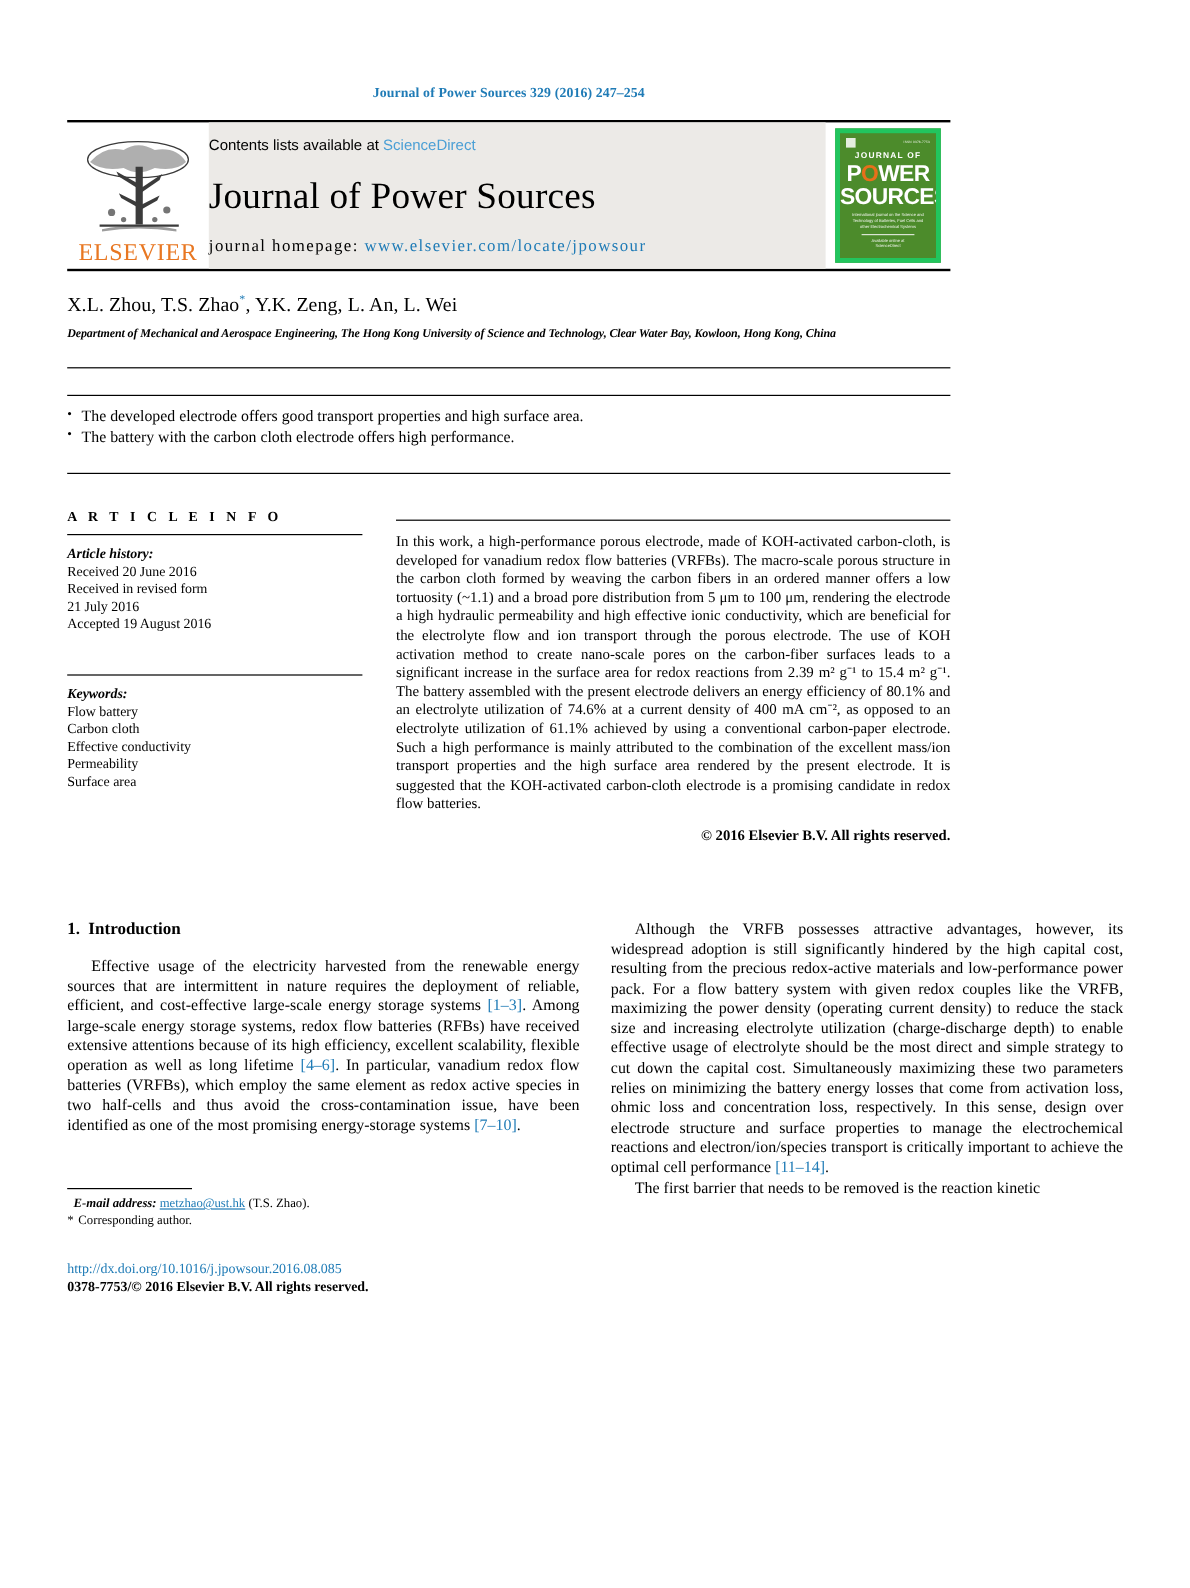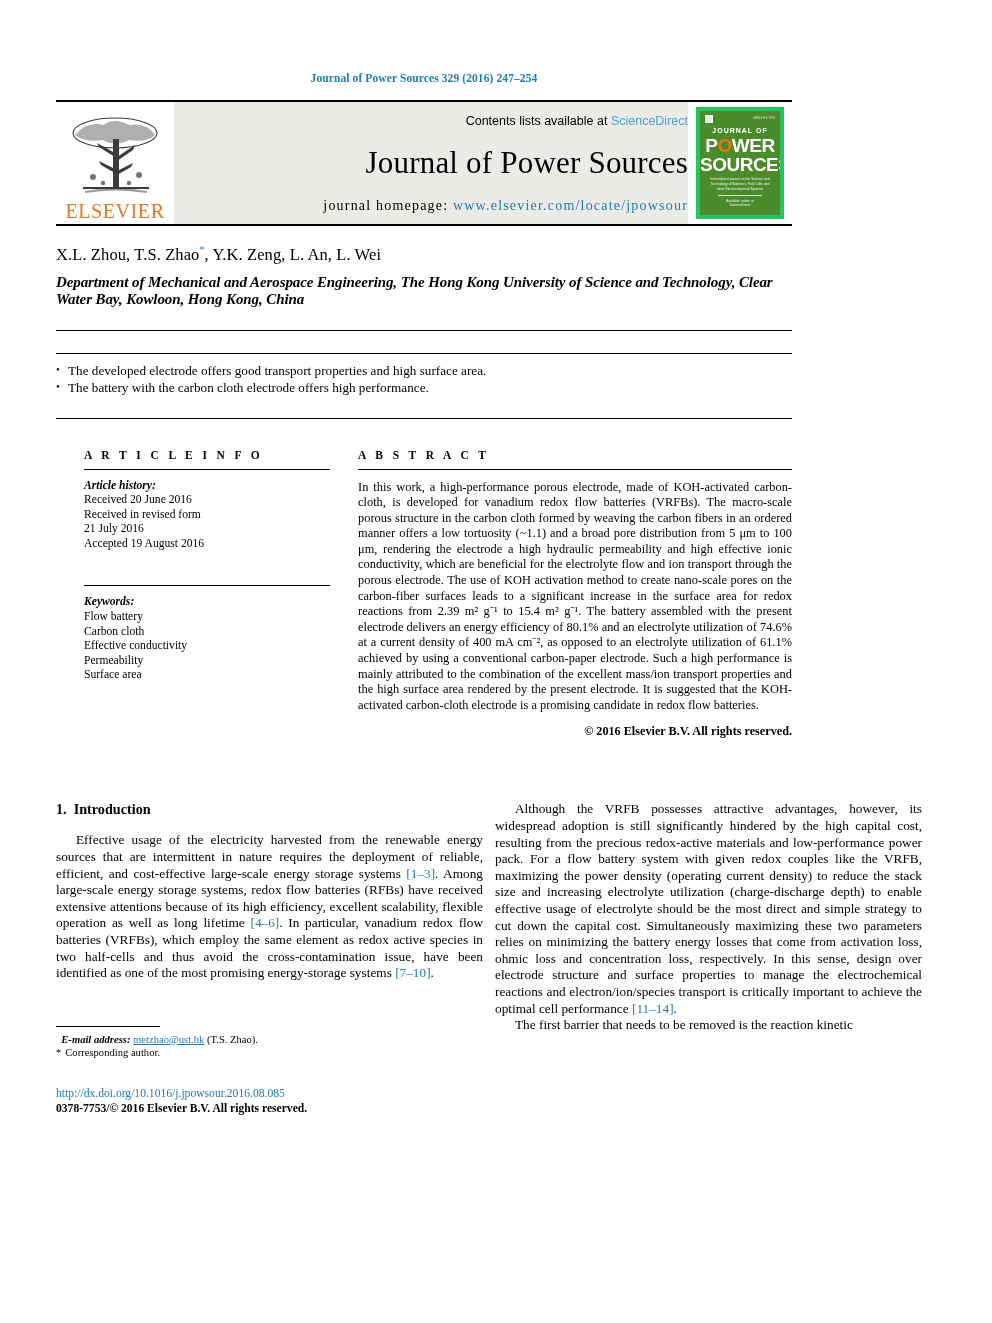--- a/index.html
+++ b/index.html
@@ -63,21 +63,21 @@
     font-size: 20px;
     letter-spacing: .6px;
     line-height: 1;
     padding-bottom: 1px;
   }
   .center-cell {
     flex: 1 1 auto;
     background: #eceae7;
     display: flex;
     flex-direction: column;
-    align-items: flex-end;
+    align-items: flex-start;
     justify-content: space-between;
     padding: 12px 0 10px 0;
     box-sizing: border-box;
   }
   .contents-line {
     font-family: "Liberation Sans", sans-serif;
     font-size: 12.5px;
     color: #000;
   }
   .contents-line .sd {
@@ -258,21 +258,21 @@
     font-size: 16.5px;
     letter-spacing: .1px;
   }
   .authors sup {
     font-size: 10px;
     color: #1f7bb6;
     vertical-align: super;
   }
   .affiliation {
     margin: 9px 56px 0 56px;
-    font-size: 15px;
+    font-size: 10px;
     font-style: italic;
     font-weight: bold;
     letter-spacing: -.1px;
   }
 
   
   .section-divider {
     margin: 22px 56px 0 56px;
     border-top: 1px solid #000;
   }
@@ -303,21 +303,21 @@
   .hl-list li:before {
     content: "\2022";
     position: absolute;
     left: 0;
     top: -1px;
     font-size: 11px;
   }
 
   
   .info-abstract {
-    margin: 30px 56px 0 84px;
+    margin: 30px 56px 0 56px;
     display: flex;
     gap: 28px;
   }
   .col-info {
     width: 246px;
     flex: 0 0 246px;
   }
   .col-abstract {
     flex: 1 1 auto;
   }
@@ -343,21 +343,21 @@
     margin-top: 11px;
     text-align: right;
     font-size: 12.2px;
     font-weight: bold;
   }
 
   
   .body-cols {
     margin: 62px 56px 16px 56px;
     display: flex;
-    gap: 12px;
+    gap: 26px;
   }
   .bcol {
     width: 427px;
     flex: 0 0 427px;
     position: relative;
   }
   .sec-title {
     font-size: 14.2px;
     font-weight: bold;
     margin: 0 0 14px 0;
@@ -494,21 +494,20 @@
         <div class="info-head">Keywords:</div>
         <div>Flow battery</div>
         <div>Carbon cloth</div>
         <div>Effective conductivity</div>
         <div>Permeability</div>
         <div>Surface area</div>
       </div>
     </div>
 
     <div class="col-abstract">
-      <div class="sec-label">A B S T R A C T</div>
       <div class="rule-thin"></div>
       <div class="abstract-body">In this work, a high-performance porous electrode, made of KOH-activated carbon-cloth, is developed for vanadium redox flow batteries (VRFBs). The macro-scale porous structure in the carbon cloth formed by weaving the carbon fibers in an ordered manner offers a low tortuosity (~1.1) and a broad pore distribution from 5 μm to 100 μm, rendering the electrode a high hydraulic permeability and high effective ionic conductivity, which are beneficial for the electrolyte flow and ion transport through the porous electrode. The use of KOH activation method to create nano-scale pores on the carbon-fiber surfaces leads to a significant increase in the surface area for redox reactions from 2.39 m² g⁻¹ to 15.4 m² g⁻¹. The battery assembled with the present electrode delivers an energy efficiency of 80.1% and an electrolyte utilization of 74.6% at a current density of 400 mA cm⁻², as opposed to an electrolyte utilization of 61.1% achieved by using a conventional carbon-paper electrode. Such a high performance is mainly attributed to the combination of the excellent mass/ion transport properties and the high surface area rendered by the present electrode. It is suggested that the KOH-activated carbon-cloth electrode is a promising candidate in redox flow batteries.</div>
       <div class="copyright">© 2016 Elsevier B.V. All rights reserved.</div>
     </div>
   </div>
 
   <div class="body-cols">
 
     <div class="bcol">
       <div class="sec-title"><span class="num">1.</span><span>Introduction</span></div>

